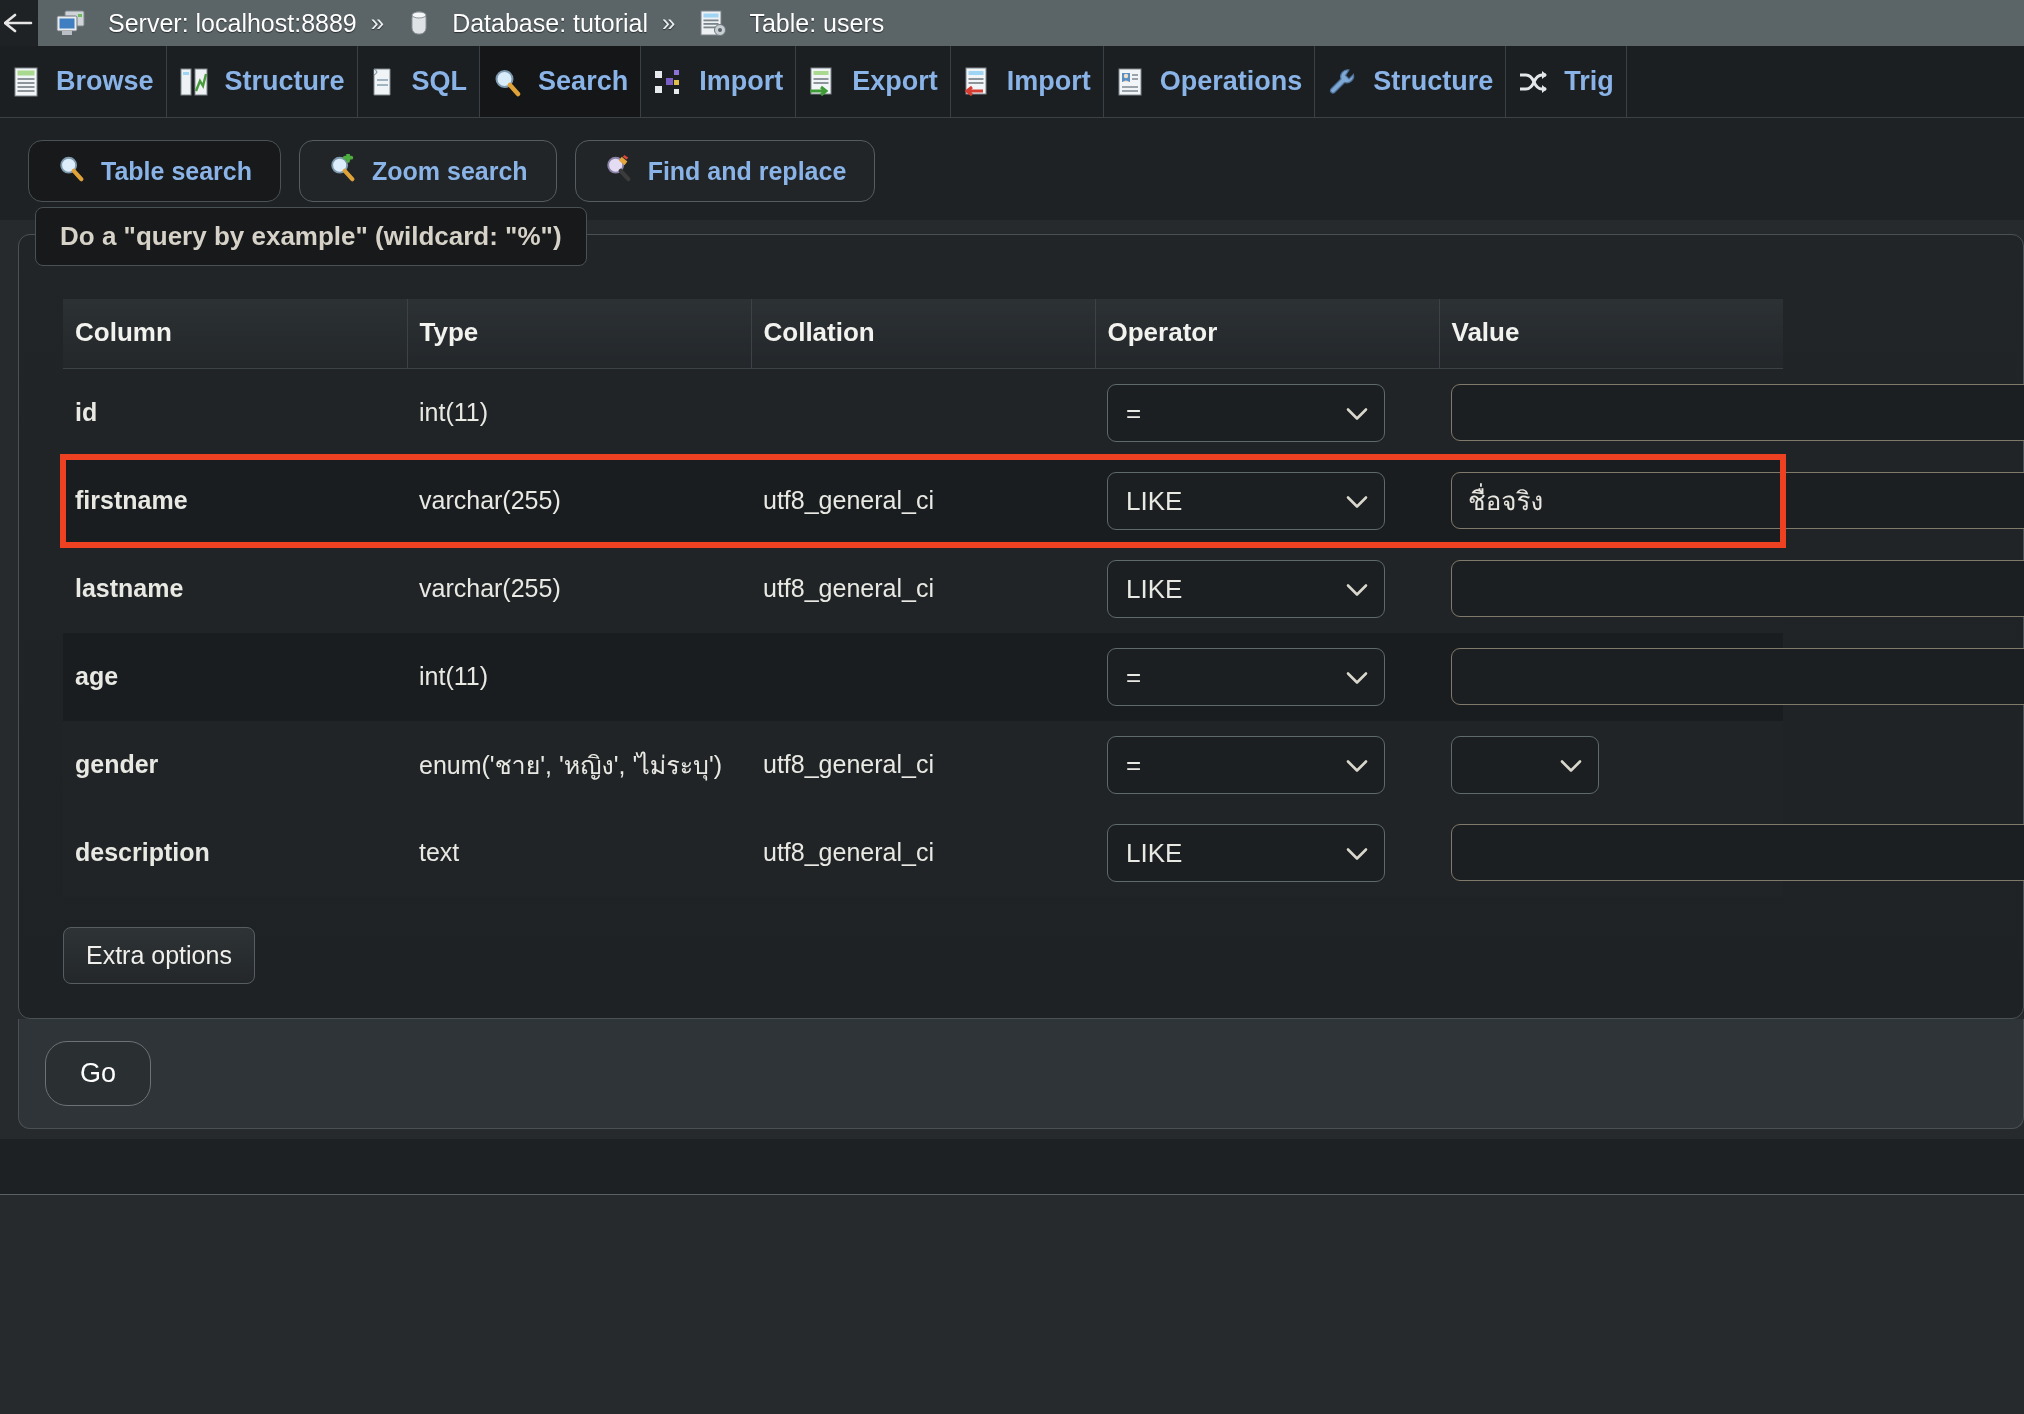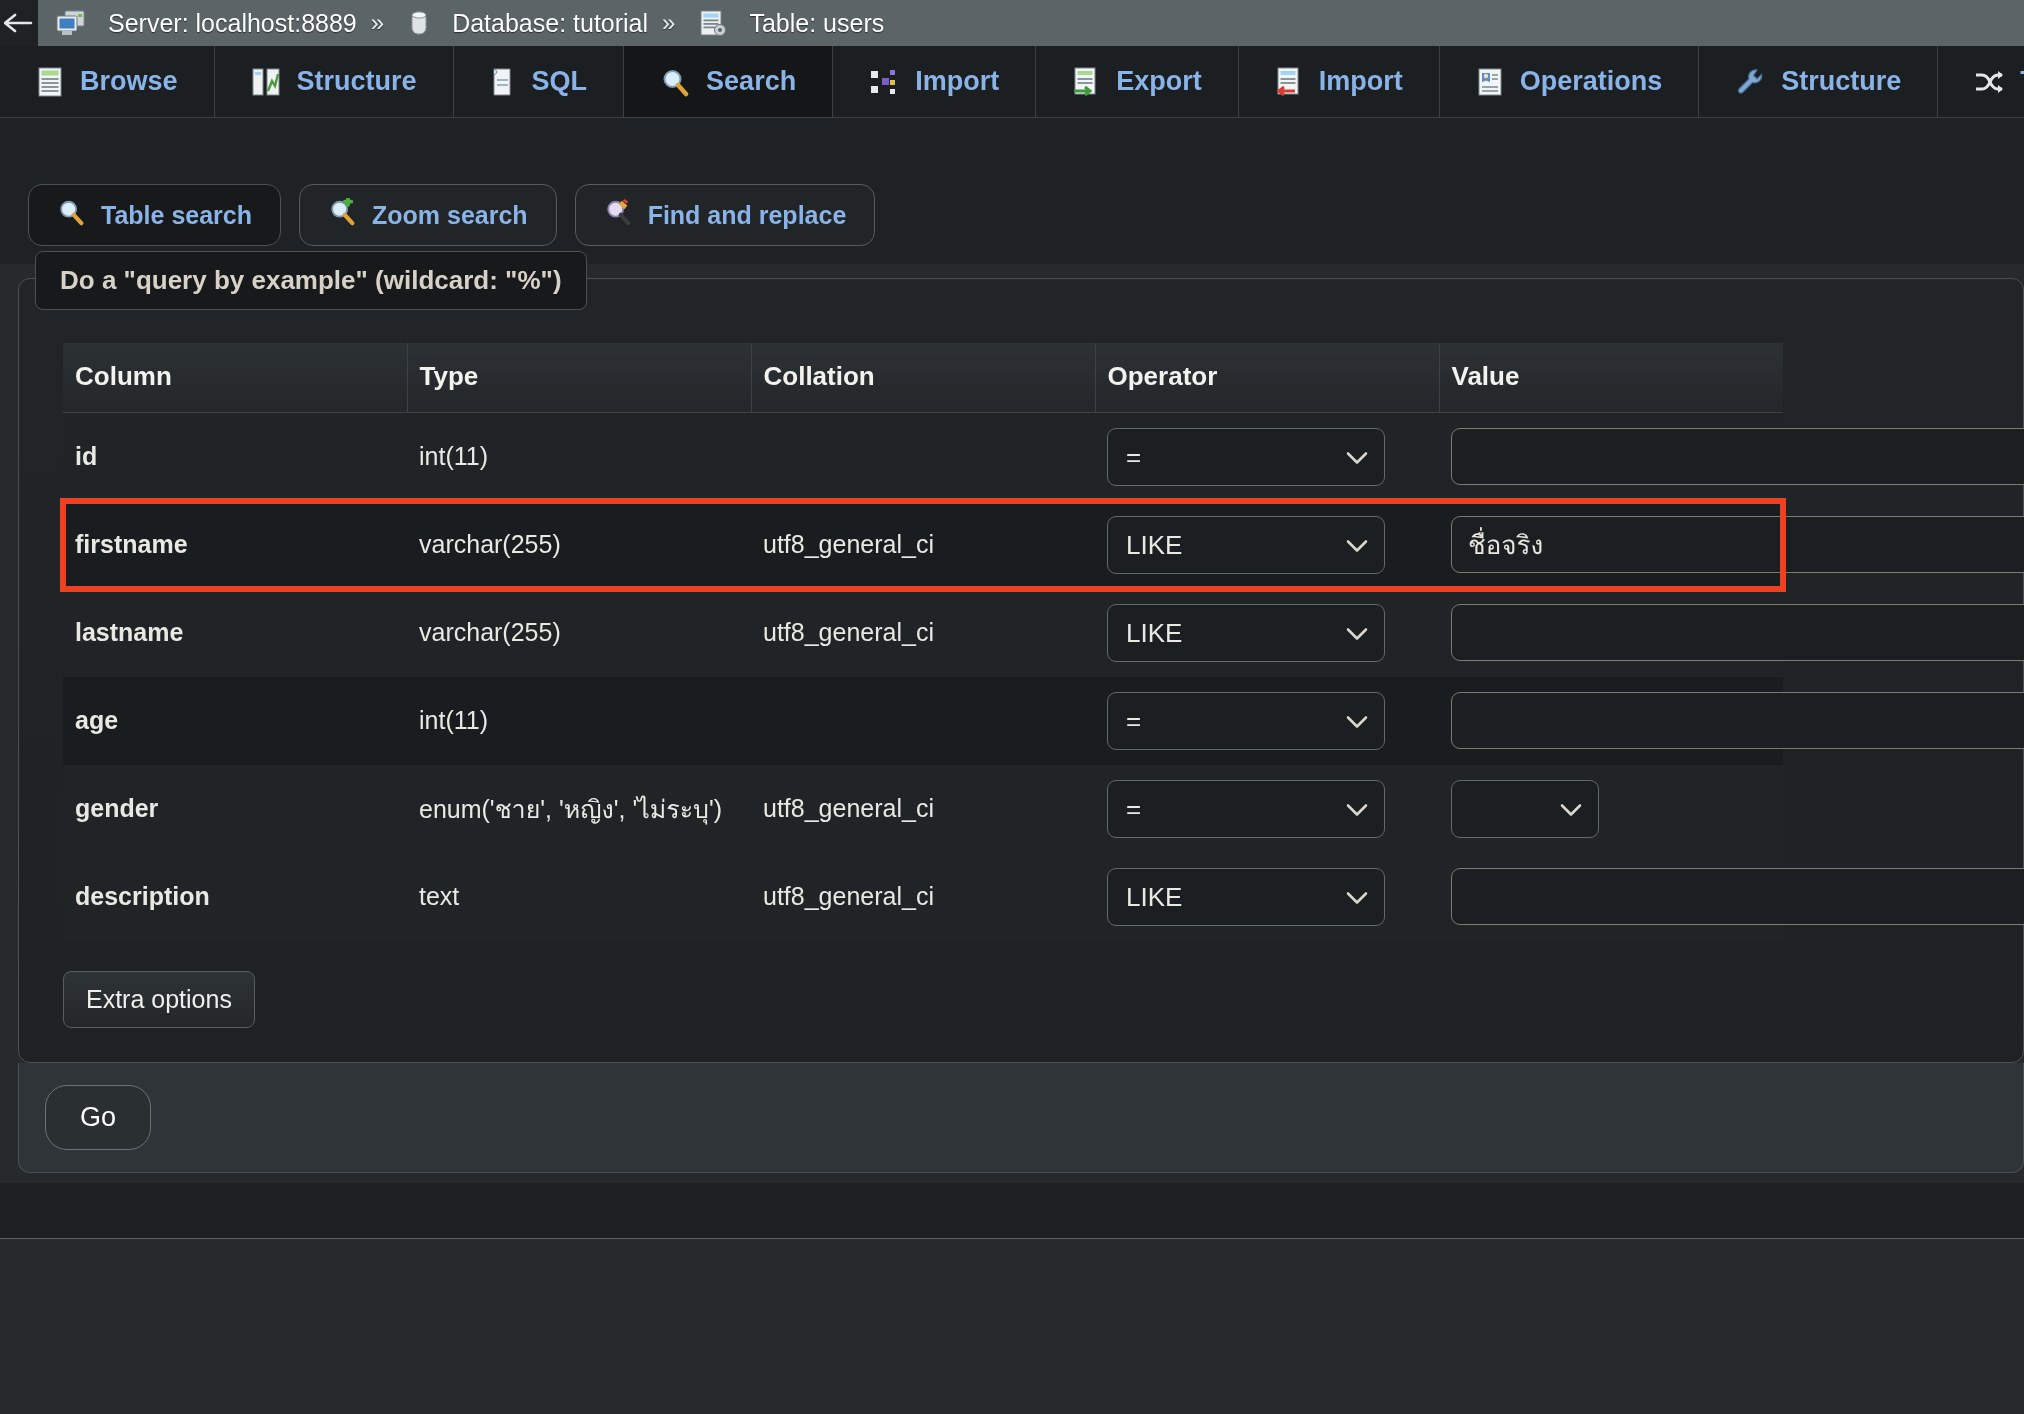--- a/index.html
+++ b/index.html
@@ -46,21 +46,21 @@
   #main-tabs {
     height: 72px;
     background: #1c1f21;
     display: flex;
     align-items: stretch;
     border-bottom: 1px solid #3a4144;
     overflow: hidden;
   }
   .mtab {
     display: flex; align-items: center; gap: 16px;
-    padding: 0 36px;
+    padding: 0 12px;
     border-right: 1px solid #3a4144;
     color: #8ab4e8;
     font-size: 27px;
     font-weight: bold;
     white-space: nowrap;
     background: #1c1f21;
   }
   .mtab:first-child { border-left: none; }
   .mtab.active { background: #141618; }
   .mtab .ti { display: flex; align-items: center; }
@@ -74,21 +74,20 @@
   .stab {
     display: flex; align-items: center; gap: 16px;
     border: 1px solid #555d60;
     border-radius: 14px;
     padding: 13px 28px;
     color: #8ab4e8;
     font-size: 25px;
     font-weight: bold;
     background: #212527;
     white-space: nowrap;
-    margin-top: 44px;
   }
   .stab.active { background: #17191b; border-color: #4b5255; }
 
   
   #search-fieldset {
     position: relative;
     margin: 14px 0 0 18px;
     border: 1px solid #4a5154;
     border-radius: 12px;
     padding: 64px 0 34px 0;

